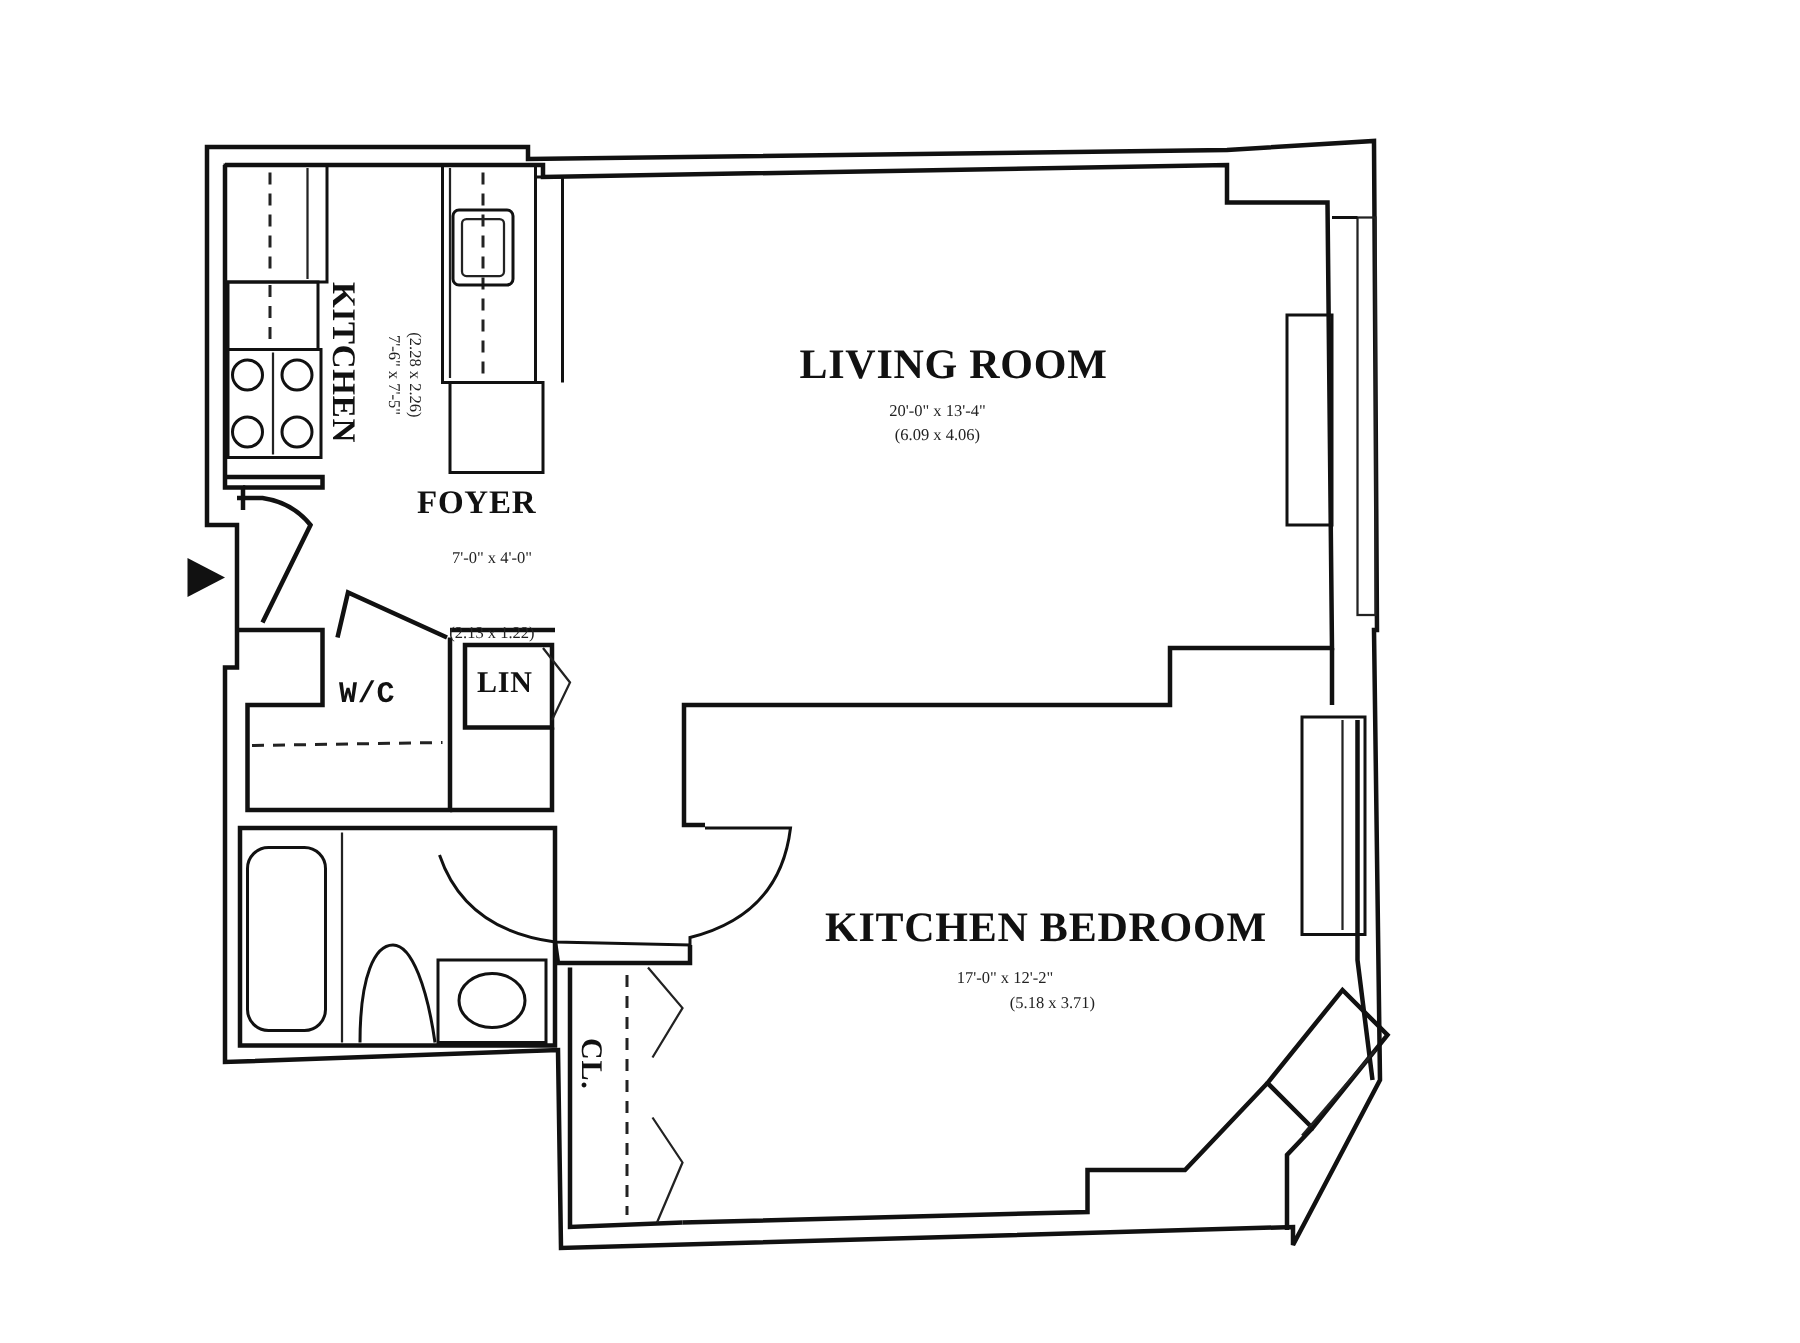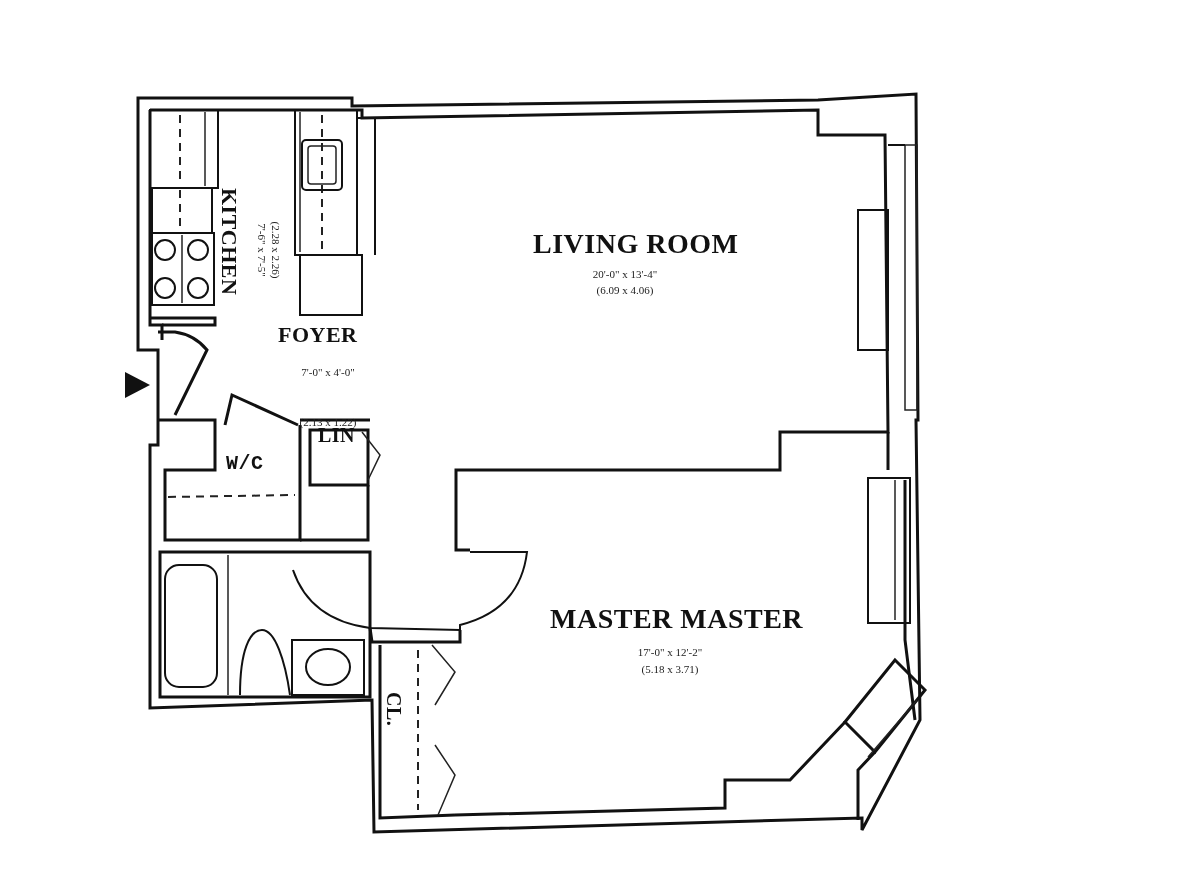--- a/index.html
+++ b/index.html
@@ -112,19 +112,19 @@
 <div class="dim" style="left:560px; top:284px; width:130px;">(6.09 x 4.06)</div>
 
 <div class="room-label med" style="left:278px; top:322px;">FOYER</div>
 <div class="dim" style="left:278px; top:366px; width:100px;">7'-0" x 4'-0"</div>
 <div class="dim" style="left:278px; top:383px; width:100px;margin-top:33px;">(2.13 x 1.22)</div>
 
 <div class="room-label med rot" style="left:242px; top:188px;">KITCHEN</div>
 <div class="dim rot" style="left:268px; top:200px; width:100px;">7'-6" x 7'-5"</div>
 <div class="dim rot" style="left:282px; top:200px; width:100px;">(2.28 x 2.26)</div>
 
-<div class="room-label big" style="left:550px; top:603px;">MASTER MASTER</div>
+<div class="room-label big" style="left:550px; top:603px;">KITCHEN BEDROOM</div>
 <div class="dim" style="left:610px; top:646px; width:120px;">17'-0" x 12'-2"</div>
-<div class="dim" style="left:610px; top:663px; width:120px;">(5.18 x 3.71)</div>
+<div class="dim" style="left:610px; top:663px; width:120px;text-align:right;">(5.18 x 3.71)</div>
 
 <div class="room-label small" style="left:226px; top:452px;font-family:Liberation Mono, monospace;">W/C</div>
-<div class="room-label small" style="left:318px; top:424px;">LIN</div>
+<div class="room-label small" style="left:318px; top:444px;">LIN</div>
 <div class="room-label small rot" style="left:405px; top:692px;">CL.</div>
 
 </body></html>

